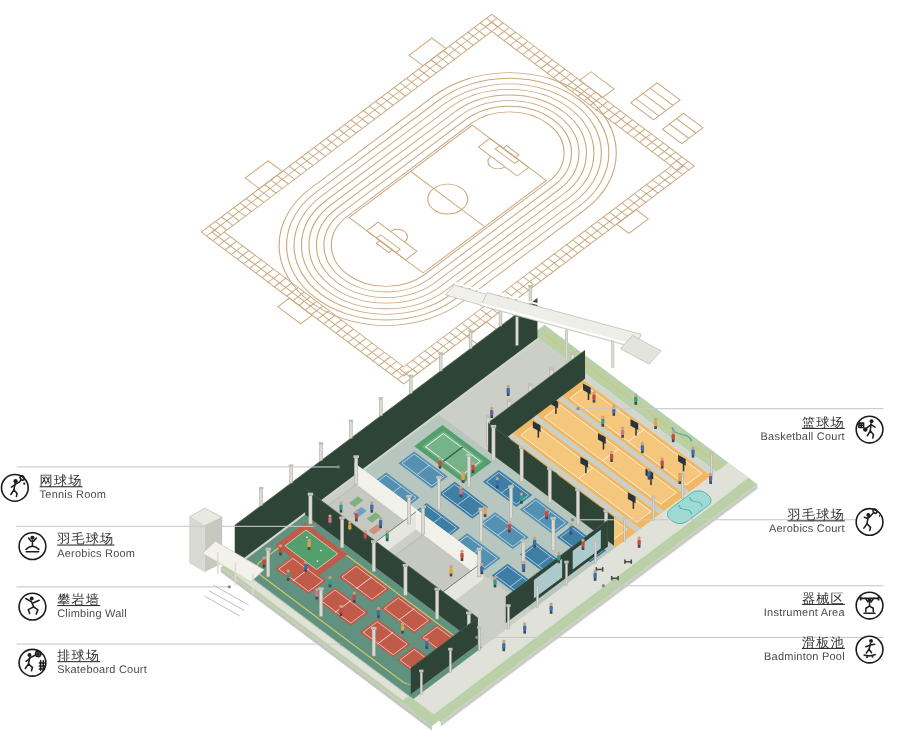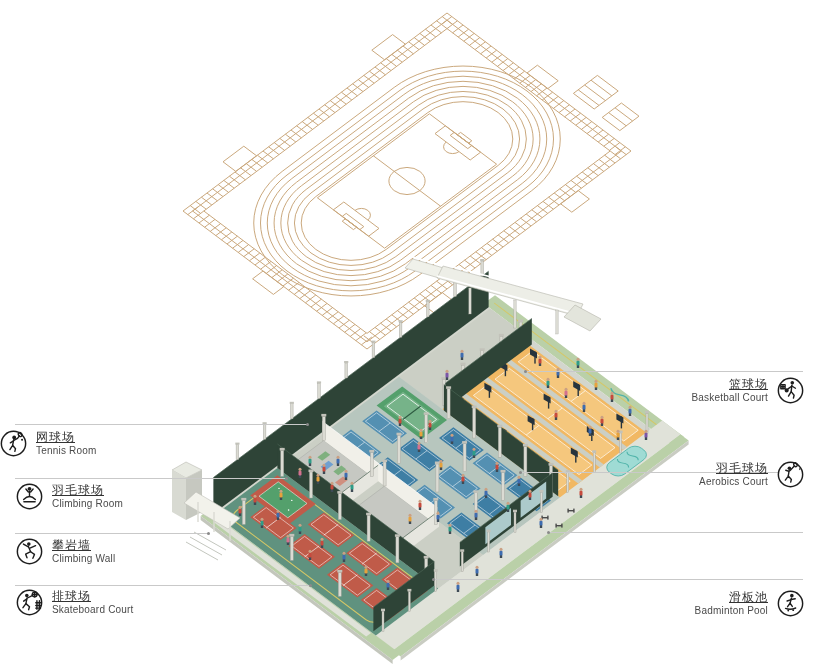--- a/index.html
+++ b/index.html
@@ -21,21 +21,21 @@
   .ico .ring{fill:#fff;stroke:#1d1d1d;stroke-width:1.3;}
   .ico .fig{stroke:#1d1d1d;stroke-width:1.25;fill:none;stroke-linecap:round;stroke-linejoin:round;}
   .ico .f{fill:#1d1d1d;stroke:none;}
   #lbl-tennis{left:0;top:430px}   #ld-tennis{left:15px;top:424px;width:293px}
   #lbl-aerobics{left:16px;top:483px} #ld-aerobics{left:15px;top:478px;width:272px}
   #lbl-climbing{left:16px;top:538px} #ld-climbing{left:15px;top:533px;width:194px}
   #lbl-volleyball{left:16px;top:589px}#ld-volleyball{left:15px;top:585px;width:296px}
   #lbl-basketball{right:14px;top:377px}#ld-basketball{left:525px;top:371px;width:278px}
   #lbl-badminton{right:14px;top:461px}#ld-badminton{left:520px;top:472px;width:283px}
   #lbl-instrument{right:14px;top:537px}#ld-instrument{left:548px;top:532px;width:255px}
-  #lbl-skateboard{right:14px;top:590px}#ld-skateboard{left:433px;top:579px;width:370px}
+  #lbl-skateboard{right:14px;top:577px}#ld-skateboard{left:433px;top:579px;width:370px}
 </style>
 </head>
 <body>
 
 <div class="canvas">
   <svg id="scene" width="818" height="665" viewBox="0 0 818 665">
       <g transform="matrix(0.8 0.6 -0.8 0.6 447 13)" fill="none" stroke="var(--c-track)" stroke-width="0.9">
         <rect x="0" y="0" width="230" height="330"></rect>
         <rect x="6" y="6" width="218" height="318"></rect>
         <rect x="13" y="13" width="204" height="304"></rect>
@@ -739,21 +739,21 @@
       <g class="fig">
           <circle class="f" cx="12" cy="5.2" r="1.7"></circle>
           <path d="M12 7.4 L12 12"></path>
       <path d="M11 8 L8.8 5.4 M13 8 L15.2 5.4"></path>
       <path d="M12 12 C9.4 12 8 13.4 6.8 14.6 M12 12 C14.6 12 16 13.4 17.2 14.6"></path>
       <path d="M7 16.6 H17"></path>
         </g>
     </svg>
     <div class="txt">
         <span class="zh">羽毛球场</span>
-    <span class="en">Climbing Room</span>
+    <span class="en">Aerobics Room</span>
       </div>
   </div>
   <div class="lbl" id="lbl-climbing">
     <svg class="ico" viewBox="0 0 24 24">
       <circle class="ring" cx="12" cy="12" r="10.8"></circle>
       <g class="fig">
           <circle class="f" cx="11.4" cy="5.4" r="1.6"></circle>
           <path d="M11 7.6 L13 12.2"></path>
       <path d="M11 7.9 L6.6 5.4 M12.4 9 L17.4 6.8"></path>
       <path d="M13 12.2 L8.6 14.4 L9.8 17.6 M13 12.2 L16.4 14.6 L15 18"></path>
@@ -813,20 +813,39 @@
           <circle class="f" cx="11" cy="6.4" r="1.6"></circle>
           <path d="M11.6 8.4 L15 4.8"></path>
       <ellipse cx="16.4" cy="3.3" rx="1.4" ry="1.8" transform="rotate(-40 16.4 3.3)"></ellipse>
       <path class="f" d="M19.6 6.2 L21 7 L19.9 8.3 Z"></path>
           <path d="M10.8 8.4 L10 13.4"></path>
       <path d="M10.6 9.2 L7.8 8.2"></path>
           <path d="M10 13.4 L7.4 17 M10 13.4 L12.8 16.4 L12.2 18.8"></path>
         </g>
     </svg>
   </div>
+  <div class="lbl right" id="lbl-instrument">
+    <div class="txt">
+        <span class="zh">器械区</span>
+    <span class="en">Instrument Area</span>
+      </div>
+    <svg class="ico" viewBox="0 0 24 24">
+      <circle class="ring" cx="12" cy="12" r="10.8"></circle>
+      <g class="fig">
+          <path d="M4.8 6.2 H19.2"></path>
+      <rect class="f" x="4" y="4.4" width="1.5" height="3.6" rx=".4"></rect>
+          <rect class="f" x="18.5" y="4.4" width="1.5" height="3.6" rx=".4"></rect>
+      <path d="M8.8 6.2 L10.6 9 M15.2 6.2 L13.4 9"></path>
+          <circle class="f" cx="12" cy="7.8" r="1.5"></circle>
+      <path d="M12 9.4 V12.4"></path>
+          <path d="M12 12.4 L9 14.2 L9 17 M12 12.4 L15 14.2 L15 17"></path>
+      <path d="M7.6 18.2 H16.4"></path>
+        </g>
+    </svg>
+  </div>
   <div class="lbl right" id="lbl-skateboard">
     <div class="txt">
         <span class="zh">滑板池</span>
     <span class="en">Badminton Pool</span>
       </div>
     <svg class="ico" viewBox="0 0 24 24">
       <circle class="ring" cx="12" cy="12" r="10.8"></circle>
       <g class="fig">
           <circle class="f" cx="13.2" cy="5" r="1.6"></circle>
           <path d="M12.8 7.2 L11.6 11.8"></path>

